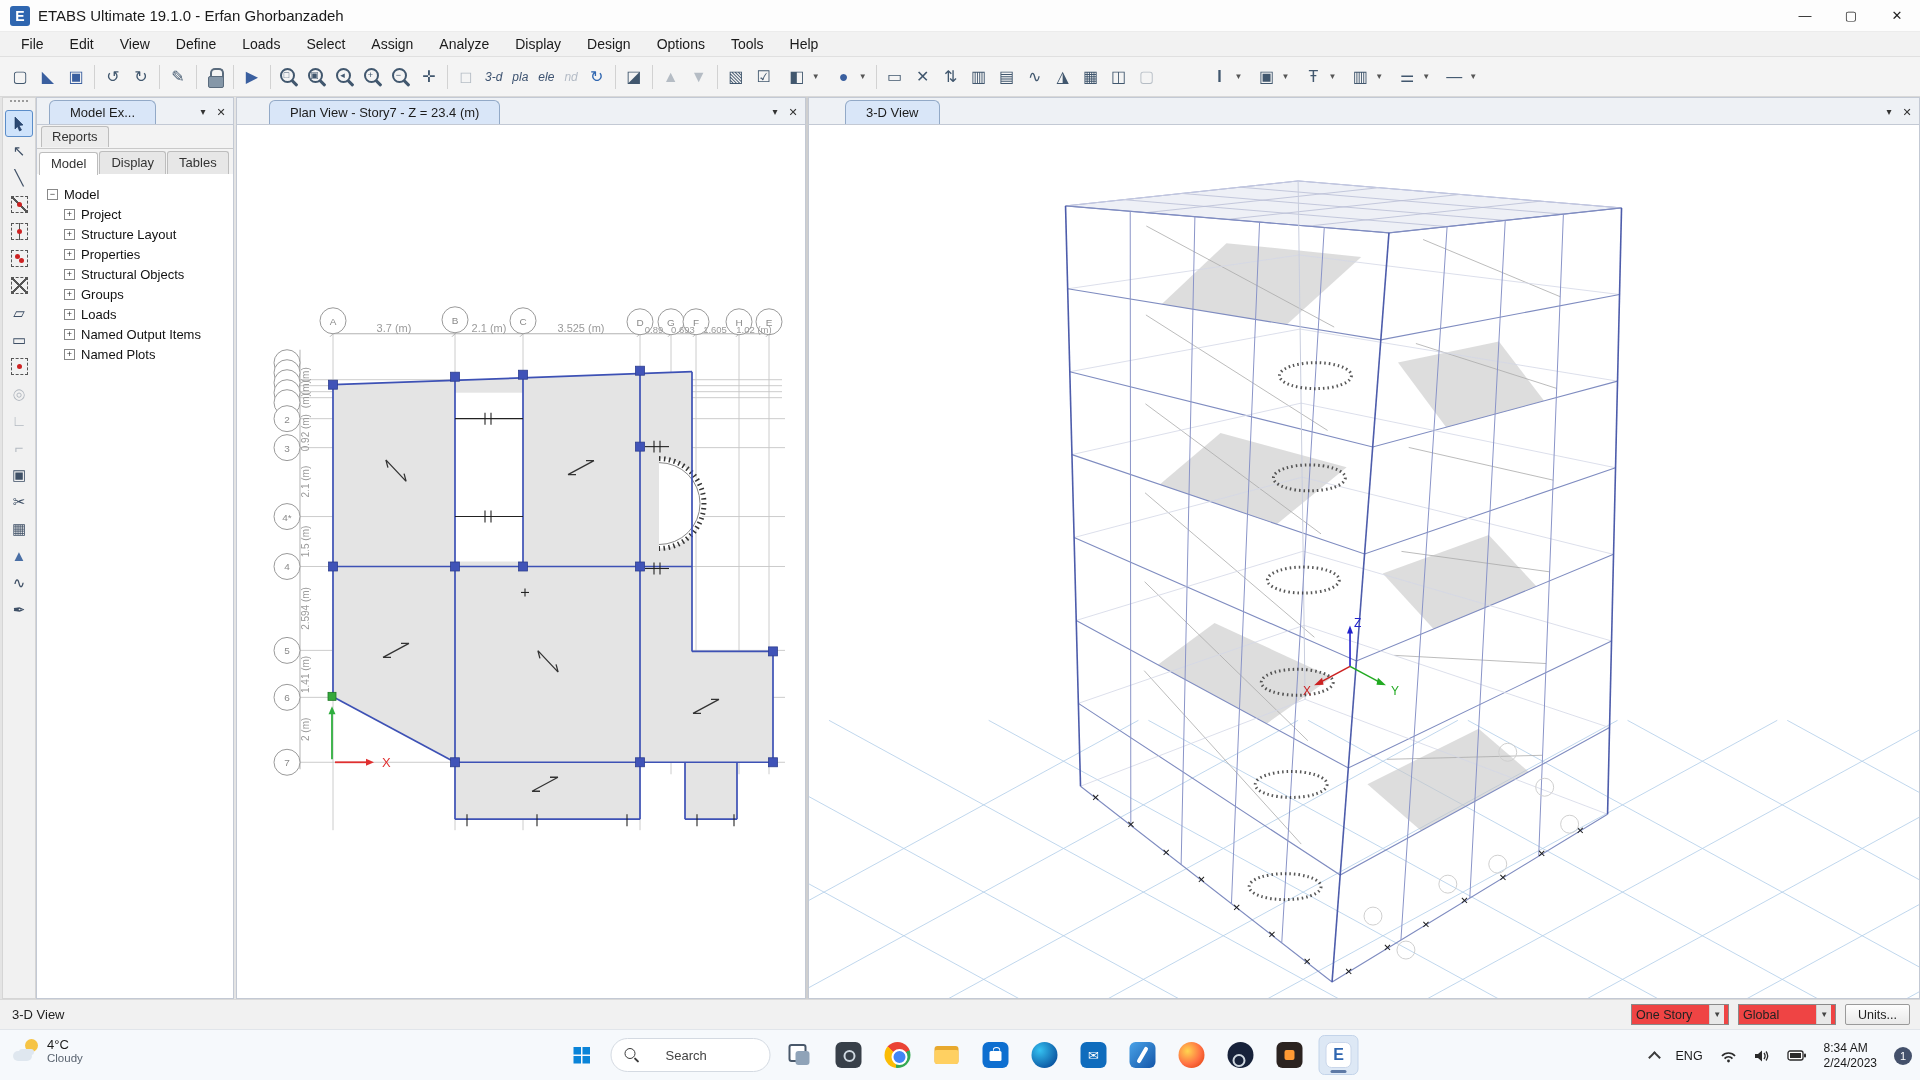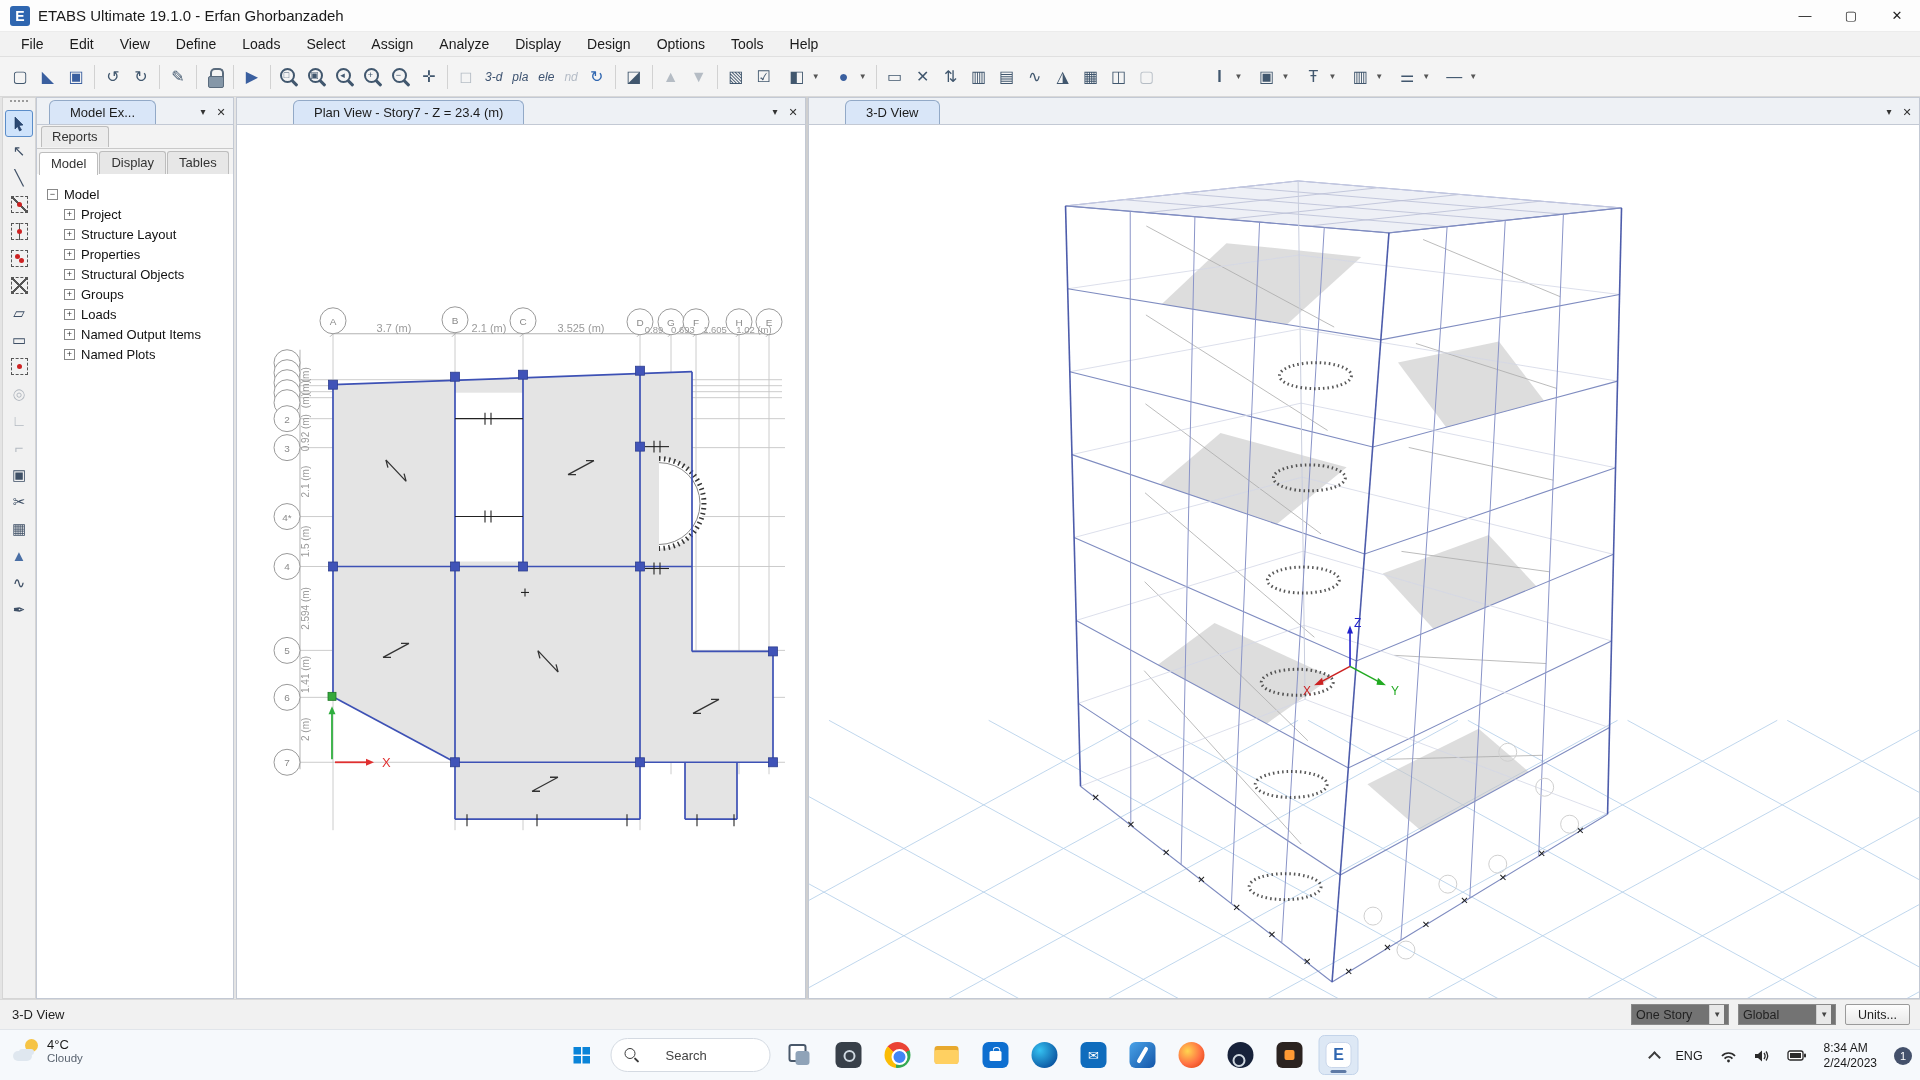--- a/index.html
+++ b/index.html
@@ -66,21 +66,21 @@
   .exp.minus::before{content:"−"}
   
   #planwin{left:236px;width:570px}
   #view3dwin{left:808px;right:0}
   #splitter{position:absolute;left:806px;top:0;bottom:0;width:2px;background:#cfcfcf}
   svg.canvas{display:block;width:100%;height:100%}
   
   #statusbar{position:absolute;left:0;right:0;bottom:51px;height:30px;background:#f1f1f1;border-top:1px solid #d9d9d9;display:flex;align-items:center}
   #status-msg{font-size:13px;color:#222;margin-left:12px}
   .sb-right{margin-left:auto;display:flex;align-items:center;gap:9px;margin-right:10px}
-  .sb-select{height:21px;min-width:98px;background:#737373;border:1px solid #8a8a8a;font-size:12.5px;color:#222;display:flex;align-items:center;padding:0 4px}
+  .sb-select{height:21px;min-width:98px;background:#ef4444;border:1px solid #8a8a8a;font-size:12.5px;color:#222;display:flex;align-items:center;padding:0 4px}
   .sb-select .sel-caret{margin-left:auto;font-size:8px;color:#444;background:#e8e8e8;height:100%;display:flex;align-items:center;padding:0 3px;border-left:1px solid #cfcfcf}
   .sb-btn{height:21px;padding:0 12px;border:1px solid #9a9a9a;background:linear-gradient(#fdfdfd,#e9e9e9);font-size:12.5px;color:#222;display:flex;align-items:center;border-radius:2px}
   
   #taskbar{position:absolute;left:0;right:0;bottom:0;height:51px;background:#f6f9fc;border-top:1px solid #e1e5ea}
   #weather{position:absolute;left:12px;top:7px;display:flex;align-items:center;gap:7px}
   .wicon{position:relative;width:28px;height:26px}
   .wicon::before{content:"";position:absolute;right:2px;top:1px;width:13px;height:13px;border-radius:50%;background:#f6c445}
   .wicon::after{content:"";position:absolute;left:1px;bottom:3px;width:19px;height:10px;border-radius:8px;background:#dfe7ef;box-shadow:4px -4px 0 -2px #dfe7ef}
   .wtext1{font-size:13px;color:#1a1a1a;line-height:15px}
   .wtext2{font-size:11.5px;color:#5a6470;line-height:13px}
@@ -347,21 +347,21 @@
         <div class="trow child">
             <span class="exp plus"></span>
             <span>Named Plots</span>
           </div>
       </div>
     </div>
   </div>
 
   <div class="win" id="planwin">
     <div class="winstrip">
-      <div class="wtab" style="margin-left:56px">Plan View - Story7 - Z = 23.4 (m)</div>
+      <div class="wtab" style="margin-left:32px">Plan View - Story7 - Z = 23.4 (m)</div>
       <div class="wbtn vcaret" style="right:22px"></div>
       <div class="wbtn vclose" style="right:4px"></div>
     </div>
     <div class="wincontent">
       <svg class="canvas" viewBox="0 0 568 874" preserveAspectRatio="none">
 
         <g stroke="#c6c6c6" stroke-width="0.9">
           <line x1="96" y1="209" x2="96" y2="706"></line>
             <line x1="218" y1="209" x2="218" y2="706"></line>
           <line x1="286" y1="209" x2="286" y2="706"></line>

